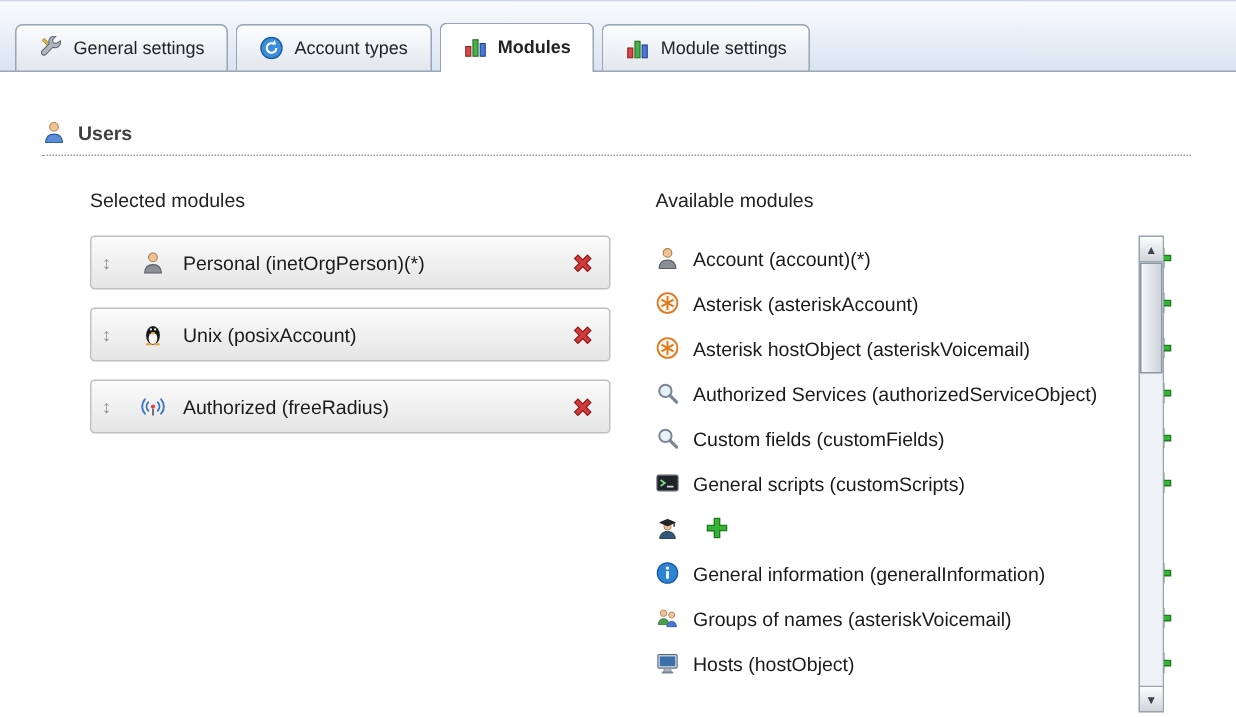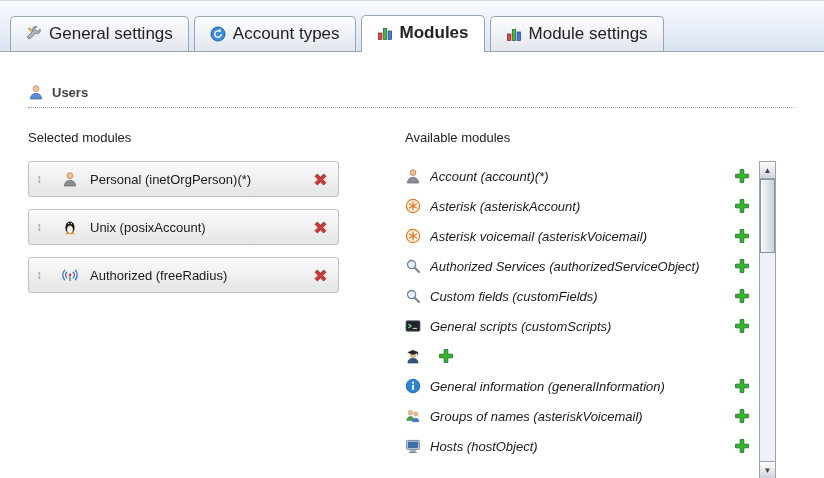--- a/index.html
+++ b/index.html
@@ -5,45 +5,45 @@
   html,body{margin:0;padding:0;background:#fff;}
   .page{width:824px;height:478px;background:#fff;font-family:"Liberation Sans",sans-serif;
         display:flex;flex-direction:column;overflow:hidden;border-top:1px solid #cdd8e6;box-sizing:border-box;}
   
   .top{position:relative;background:linear-gradient(#f8fbfe,#d9e3f1);
        padding:14px 0 0 10px;display:flex;align-items:flex-end;gap:5px;flex:0 0 auto;}
   .top::after{content:"";position:absolute;left:0;right:0;bottom:0;height:1px;background:#98a5b4;z-index:5;}
   .tab{position:relative;z-index:1;display:flex;align-items:center;gap:7px;
        padding:7px 15px 8px;background:linear-gradient(#fcfdfe,#e1e6ed);
        border:1px solid #98a5b4;border-bottom:none;border-radius:5px 5px 0 0;
-       font-size:17px;color:#222;cursor:pointer;white-space:nowrap;}
+       font-size:12px;color:#222;cursor:pointer;white-space:nowrap;}
   .tab.active{z-index:10;background:#fff;padding-bottom:9px;font-weight:bold;}
   .icon{display:inline-flex;width:16px;height:16px;align-items:center;justify-content:center;flex:0 0 auto;}
   .icon svg{display:block;}
   
   .content{flex:1;background:#fff;padding:32px 28px 0;box-sizing:border-box;}
   .section-header{display:flex;align-items:center;gap:8px;font-size:13px;font-weight:bold;color:#404040;
                   padding-bottom:7px;border-bottom:1px dotted #9a9a9a;margin-right:2px;}
-  .cols{display:flex;margin-top:22px;}
+  .cols{display:flex;margin-top:22px;margin-left:32px;}
   .col-left{width:377px;flex:0 0 auto;}
   .col-right{flex:1;min-width:0;}
   .col-heading{font-size:13px;color:#222;margin-bottom:16px;}
   
-  .sel-row{width:311px;height:36px;display:flex;align-items:center;box-sizing:border-box;
+  .sel-row{width:347px;height:36px;display:flex;align-items:center;box-sizing:border-box;
            background:linear-gradient(#fbfbfb,#e5e5e5);border:1px solid #c0c0c0;border-radius:3px;
            margin-bottom:12px;padding:0 10px 0 7px;}
   .drag{width:16px;color:#8f8f8f;font-size:12px;cursor:grab;user-select:none;}
   .drag::before{content:"\2195";}
   .sel-row .icon{margin:0 12px 0 10px;}
   .lbl{flex:1;font-size:13px;color:#1a1a1a;white-space:nowrap;overflow:hidden;}
   .del{cursor:pointer;display:inline-flex;}
   
   .avail-wrap{position:relative;height:318px;}
   .avail-rows{width:345px;}
-  .avail-row{display:flex;align-items:center;height:30px;font-style:italic;}
+  .avail-row{display:flex;align-items:center;height:30px;}
   .avail-row .icon{margin-right:9px;}
   .add{cursor:pointer;display:inline-flex;margin-left:8px;}
   
   .scrollbar{position:absolute;top:0;right:20px;width:17px;height:318px;display:flex;flex-direction:column;
              border:1px solid #9aa4b0;box-sizing:border-box;background:#eef1f5;}
   .sb-btn{flex:0 0 16px;background:linear-gradient(#fdfdfd,#cfd4da);border-bottom:1px solid #9aa4b0;
           display:flex;align-items:center;justify-content:center;font-size:8px;color:#3a4450;cursor:pointer;}
   .sb-btn.sb-down{border-bottom:none;border-top:1px solid #9aa4b0;}
   .sb-up::before{content:"\25B2";}
   .sb-down::before{content:"\25BC";}
@@ -210,21 +210,21 @@
                 </span>
   </div>
 
   <div class="avail-row">
     <span class="icon">
                   <svg width="16" height="16" viewBox="0 0 16 16">
                     <circle cx="8" cy="8" r="6.6" fill="#fff7ee" stroke="#e2791f" stroke-width="1.2"></circle>
                     <path d="M8 3.4v9.2M4 5.7l8 4.6M12 5.7l-8 4.6" stroke="#e2791f" stroke-width="1.3"></path>
                   </svg>
                 </span>
-    <span class="lbl">Asterisk voicemail (asteriskVoicemail)</span>
+    <span class="lbl">Asterisk hostObject (asteriskVoicemail)</span>
     <span class="add">
                   <svg width="16" height="16" viewBox="0 0 16 16">
                     <path d="M6.2 1.6h3.6v4.6h4.6v3.6H9.8v4.6H6.2V9.8H1.6V6.2h4.6z" fill="#35b335" stroke="#1e7a1e" stroke-width="0.9"></path>
                   </svg>
                 </span>
   </div>
 
   <div class="avail-row">
     <span class="icon">
                   <svg width="16" height="16" viewBox="0 0 16 16">

